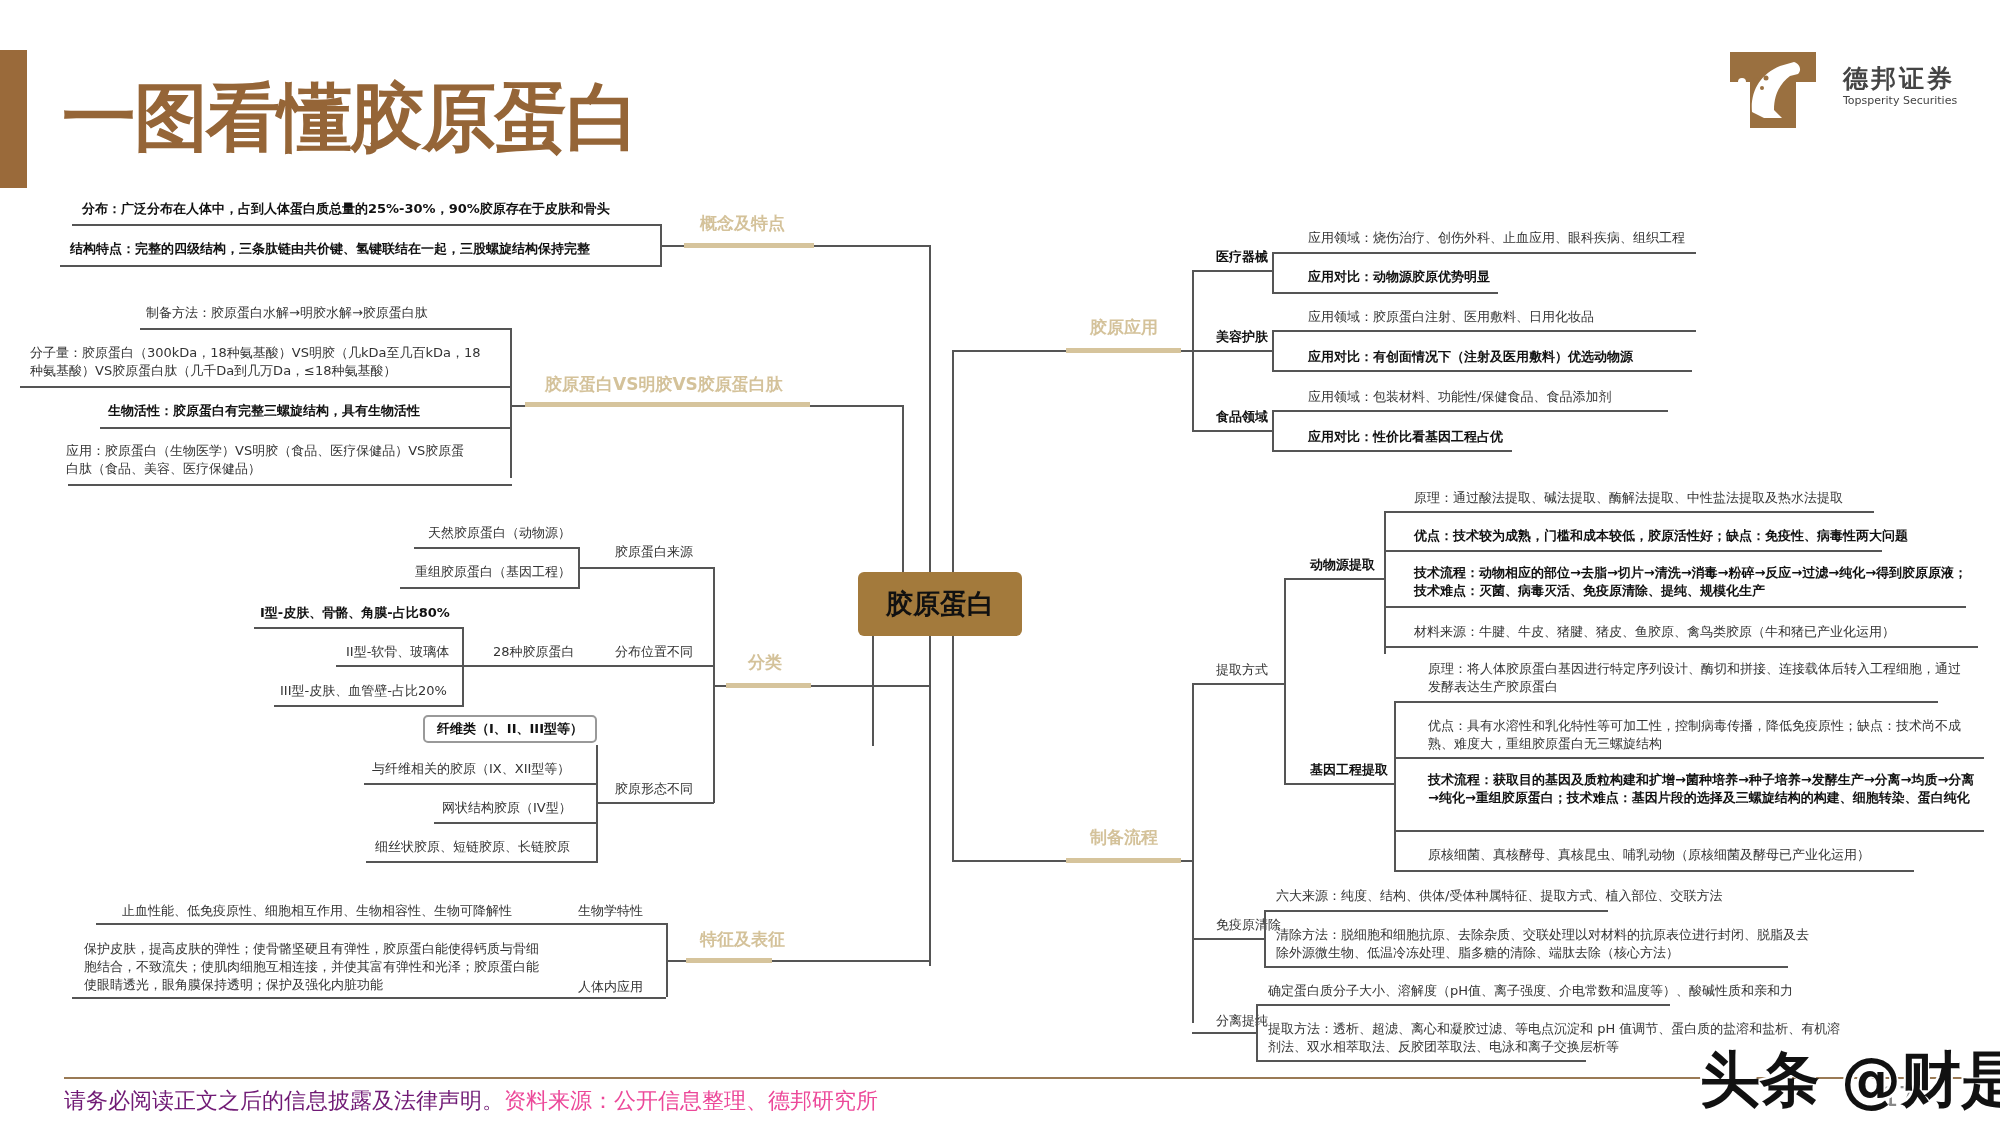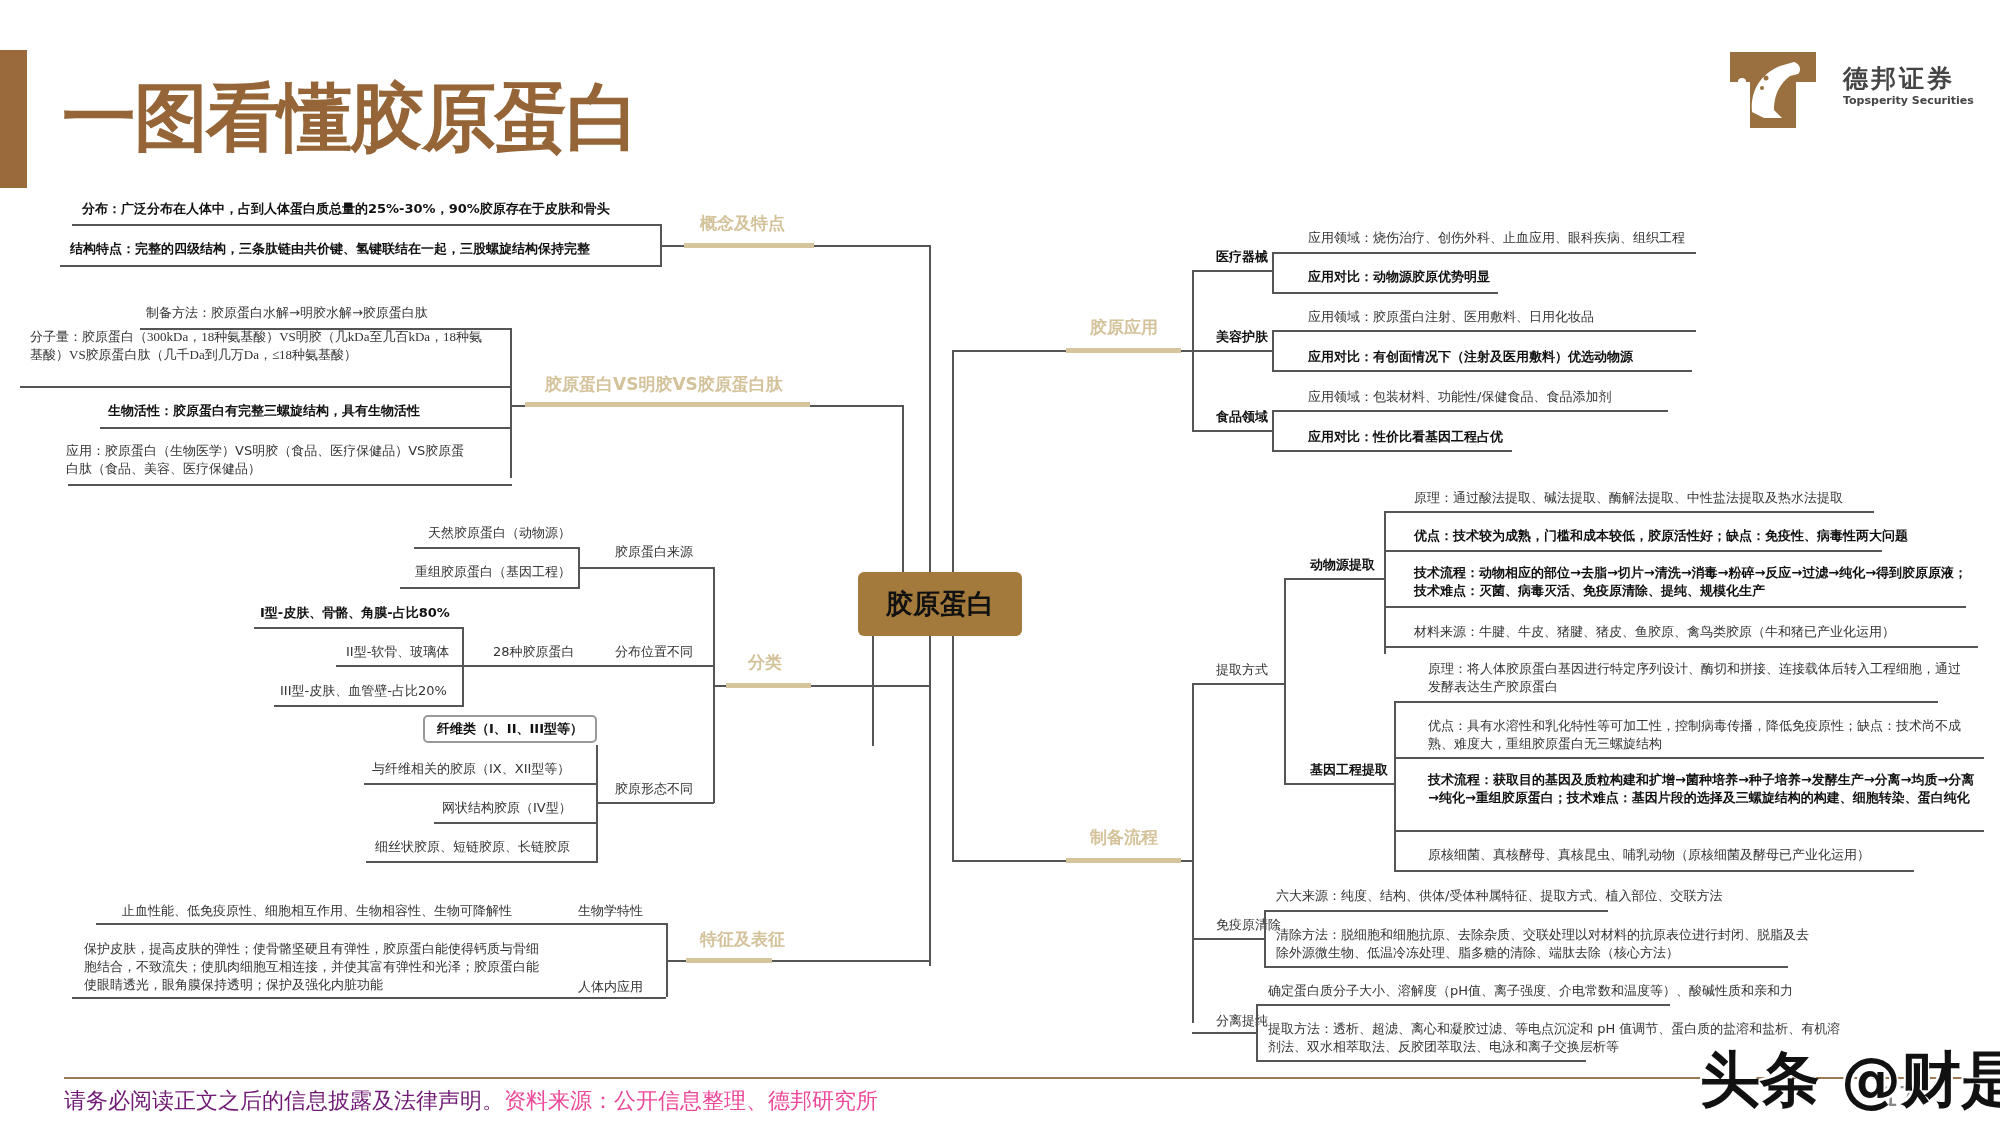--- a/index.html
+++ b/index.html
@@ -2,21 +2,21 @@
 <html><head>
 <meta charset="utf-8">
 <style>
   html,body{margin:0;padding:0;background:#ffffff;}
   body{width:2000px;height:1125px;position:relative;overflow:hidden;font-family:"DejaVu Sans","Liberation Sans",sans-serif;color:#222;}
   .abs{position:absolute;}
   .title-bar{left:0;top:50px;width:27px;height:138px;background:#9a6a3a;}
   .page-title{left:62px;top:72px;font-size:74px;font-weight:bold;color:#956537;letter-spacing:-2px;line-height:90px;white-space:nowrap;}
   .logo{left:1730px;top:52px;width:86px;height:76px;}
   .logo-cn{left:1843px;top:62px;font-size:25px;font-weight:bold;color:#444;letter-spacing:3px;white-space:nowrap;}
-  .logo-en{left:1843px;top:94px;font-size:11px;font-weight:bold;color:#444;white-space:nowrap;text-align:center;}
+  .logo-en{left:1843px;top:94px;font-size:11px;font-weight:normal;color:#444;white-space:nowrap;text-align:center;}
   .t{position:absolute;white-space:nowrap;font-size:13px;color:#333;line-height:18px;}
   .b{font-weight:bold;color:#111;}
   .wrap{white-space:normal;}
   .hl{position:absolute;height:0;border-top:2px solid #555;}
   .vl{position:absolute;width:0;border-left:2px solid #555;}
   .gold{position:absolute;height:5px;background:#d6c49c;}
   .branch-label{position:absolute;font-size:17px;font-weight:bold;color:#d4c29a;white-space:nowrap;}
   .center-node{left:858px;top:572px;width:164px;height:64px;background:#a37a3c;border-radius:6px;display:flex;align-items:center;justify-content:center;font-size:27px;font-weight:bold;color:#111;}
   .boxed{position:absolute;border:2px solid #999;border-radius:5px;padding:3px 12px;font-size:13px;font-weight:bold;color:#111;white-space:nowrap;}
   .footer-line{left:64px;top:1077px;width:1936px;height:2px;background:#9a7a55;}
@@ -59,21 +59,21 @@
 <div class="hl" style="left:72px;top:224px;width:590px;"></div>
 <div class="t b" style="left:70px;top:240px;">结构特点：完整的四级结构，三条肽链由共价键、氢键联结在一起，三股螺旋结构保持完整</div>
 <div class="hl" style="left:60px;top:265px;width:602px;"></div>
 
 <div class="hl" style="left:510px;top:405px;width:392px;"></div>
 <div class="gold" style="left:525px;top:402px;width:285px;"></div>
 <div class="branch-label" style="left:545px;top:373px;">胶原蛋白VS明胶VS胶原蛋白肽</div>
 <div class="vl" style="left:510px;top:328px;height:150px;"></div>
 <div class="t" style="left:146px;top:304px;">制备方法：胶原蛋白水解→明胶水解→胶原蛋白肽</div>
 <div class="hl" style="left:140px;top:328px;width:372px;"></div>
-<div class="t wrap" style="left:30px;top:328px;width:460px;font-family:Liberation Serif, serif;">分子量：胶原蛋白（300kDa，18种氨基酸）VS明胶（几kDa至几百kDa，18种氨基酸）VS胶原蛋白肽（几千Da到几万Da，≤18种氨基酸）</div>
+<div class="t wrap" style="left:30px;top:344px;width:460px;">分子量：胶原蛋白（300kDa，18种氨基酸）VS明胶（几kDa至几百kDa，18种氨基酸）VS胶原蛋白肽（几千Da到几万Da，≤18种氨基酸）</div>
 <div class="hl" style="left:20px;top:386px;width:492px;"></div>
 <div class="t b" style="left:108px;top:402px;">生物活性：胶原蛋白有完整三螺旋结构，具有生物活性</div>
 <div class="hl" style="left:100px;top:427px;width:412px;"></div>
 <div class="t wrap" style="left:66px;top:442px;width:410px;">应用：胶原蛋白（生物医学）VS明胶（食品、医疗保健品）VS胶原蛋白肽（食品、美容、医疗保健品）</div>
 <div class="hl" style="left:68px;top:484px;width:444px;"></div>
 
 <div class="hl" style="left:713px;top:685px;width:216px;"></div>
 <div class="gold" style="left:726px;top:683px;width:85px;"></div>
 <div class="branch-label" style="left:748px;top:651px;">分类</div>
 <div class="vl" style="left:713px;top:567px;height:236px;"></div>

